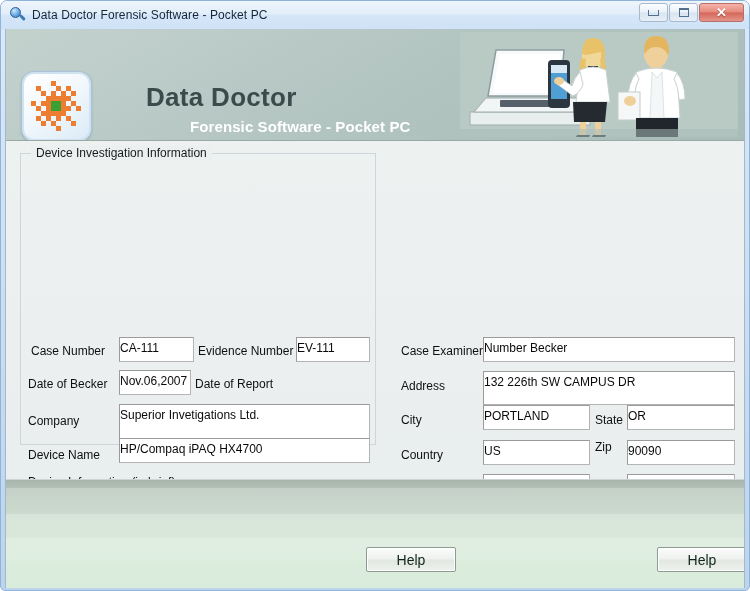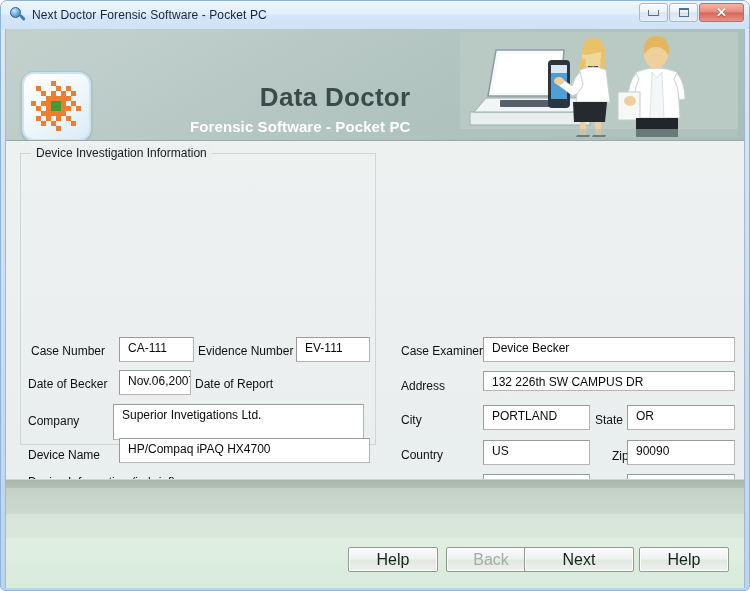--- a/index.html
+++ b/index.html
@@ -98,21 +98,20 @@
     box-sizing: border-box;
   }
 
   
   .banner {
     position: relative;
     height: 111px;
     background: #b6c8c3;
     overflow: hidden;
     border-bottom: 1px solid #9aa9a6;
-    text-align: right;
   }
   .banner-tint {
     position:absolute; inset:0;
     background: linear-gradient(150deg, rgba(196,210,206,1) 0%, rgba(178,196,192,1) 55%, rgba(168,188,184,1) 100%);
   }
   .logo-box {
     position: absolute; left: 16px; top: 43px;
     width: 69px; height: 69px;
     background: linear-gradient(145deg,#ffffff 0%, #f2f8fd 45%, #dcebf7 100%);
     border: 2px solid #cfe2f0;
@@ -179,21 +178,21 @@
     line-height: 14px;
   }
   .tbox {
     position: absolute;
     background: #ffffff;
     border: 1px solid #b4b4b4;
     border-top-color: #9b9b9b;
     border-left-color: #9b9b9b;
     box-sizing: border-box;
     font-size: 12px; color: #0a0a0a;
-    padding: 2px 0 0 8px;
+    padding: 2px 0 0 0;
     line-height: 16px;
     white-space: nowrap;
     overflow: hidden;
     font-family: "Liberation Sans", sans-serif;
   }
   .tarea {
     position: absolute;
     background: #ffffff;
     border: 1px solid #9b9b9b;
     box-sizing: border-box;
@@ -238,37 +237,38 @@
     opacity: .30;
     background: linear-gradient(180deg, rgba(255,255,255,.85), rgba(255,255,255,0));
   }
   .btn {
     position: absolute;
     height: 25px; width: 90px;
     border: 1px solid #8f9a93;
     border-radius: 2px;
     background: linear-gradient(180deg,#fbfcfb 0%, #eff2ef 45%, #e2e7e2 55%, #eef2ee 100%);
     box-shadow: inset 0 0 0 1px #ffffff;
-    font-size: 16px; color: #10251a;
+    font-size: 14px; color: #10251a;
     display: flex; align-items: center; justify-content: center;
     box-sizing: border-box;
+    margin-left: 18px;
   }
   .btn.disabled { color: #a3aca6; }
 </style>
 </head>
 <body>
 
 <div class="window">
 
   <div class="titlebar">
     <span class="title-icon">
       <span class="glass"></span>
         <span class="handle"></span>
     </span>
-    <span class="title-text">Next Doctor Forensic Software - Pocket PC</span>
+    <span class="title-text">Data Doctor Forensic Software - Pocket PC</span>
 
     <div class="win-buttons">
       <div class="win-btn">
         <span class="mini"></span>
       </div>
       <div class="win-btn">
         <span class="maxi"></span>
       </div>
       <div class="win-btn close">
         <span class="xsym">✕</span>
@@ -389,70 +389,68 @@
 
       <div class="field-label" style="left:192px; top:203px;">Evidence Number</div>
       <div class="tbox" style="left:290px; top:196px; width:74px; height:25px;">EV-111</div>
 
       <div class="field-label" style="left:22px; top:236px;">Date of Becker</div>
       <div class="tbox" style="left:113px; top:229px; width:72px; height:25px;">Nov.06,2007</div>
 
       <div class="field-label" style="left:189px; top:236px;">Date of Report</div>
 
       <div class="field-label" style="left:22px; top:273px;">Company</div>
-      <div class="tbox" style="left:107px; top:263px; width:251px; height:36px;">Superior Invetigations Ltd.</div>
+      <div class="tbox" style="left:113px; top:263px; width:251px; height:36px;">Superior Invetigations Ltd.</div>
 
       <div class="field-label" style="left:22px; top:307px;">Device Name</div>
       <div class="tbox" style="left:113px; top:297px; width:251px; height:25px;">HP/Compaq iPAQ HX4700</div>
 
       <div class="field-label" style="left:22px; top:334px;">Device Information (in brief)</div>
       <div class="tarea" style="left:22px; top:351px; width:342px; height:78px;">Device sneeze from compnany office.</div>
       <div class="vscroll" style="left:347px; top:352px; height:76px;">
         <div class="arw up">
             <span class="tri"></span>
           </div>
         <div class="arw dn">
             <span class="tri"></span>
           </div>
       </div>
 
 
       <div class="field-label" style="left:395px; top:203px;">Case Examiner</div>
-      <div class="tbox" style="left:477px; top:196px; width:252px; height:25px;">Device Becker</div>
+      <div class="tbox" style="left:477px; top:196px; width:252px; height:25px;">Number Becker</div>
 
       <div class="field-label" style="left:395px; top:238px;">Address</div>
-      <div class="tbox" style="left:477px; top:230px; width:252px; height:20px;">132 226th SW CAMPUS DR</div>
+      <div class="tbox" style="left:477px; top:230px; width:252px; height:34px;">132 226th SW CAMPUS DR</div>
 
       <div class="field-label" style="left:395px; top:272px;">City</div>
       <div class="tbox" style="left:477px; top:264px; width:107px; height:25px;">PORTLAND</div>
 
       <div class="field-label" style="left:589px; top:272px;">State</div>
       <div class="tbox" style="left:621px; top:264px; width:108px; height:25px;">OR</div>
 
       <div class="field-label" style="left:395px; top:307px;">Country</div>
       <div class="tbox" style="left:477px; top:299px; width:107px; height:25px;">US</div>
 
-      <div class="field-label" style="left:589px; top:308px;margin-left:17px;">Zip</div>
+      <div class="field-label" style="left:589px; top:299px;">Zip</div>
       <div class="tbox" style="left:621px; top:299px; width:108px; height:25px;">90090</div>
 
       <div class="field-label" style="left:395px; top:341px;">Phone</div>
       <div class="tbox" style="left:477px; top:333px; width:107px; height:25px;">(855)863-7568</div>
 
       <div class="field-label" style="left:589px; top:341px;">Fax</div>
       <div class="tbox" style="left:621px; top:333px; width:108px; height:25px;">(855)863-8778</div>
 
       <div class="field-label" style="left:395px; top:375px;">Email</div>
       <div class="tbox" style="left:477px; top:367px; width:252px; height:25px;">Becker_superior@hotmail.com</div>
     </div>
 
     <div class="footer">
       <div class="wave" style="top:8px;"></div>
       <div class="wave" style="top:34px;"></div>
       <div class="wave" style="top:58px;"></div>
 
       <div class="btn" style="left:342px; top:67px;">Help</div>
-      <div class="btn disabled" style="left:440px; top:67px;">Back</div>
-      <div class="btn" style="left:518px; top:67px; width:110px;">Next</div>
       <div class="btn" style="left:633px; top:67px;">Help</div>
     </div>
 
   </div>
 </div>
 
 </body></html>

